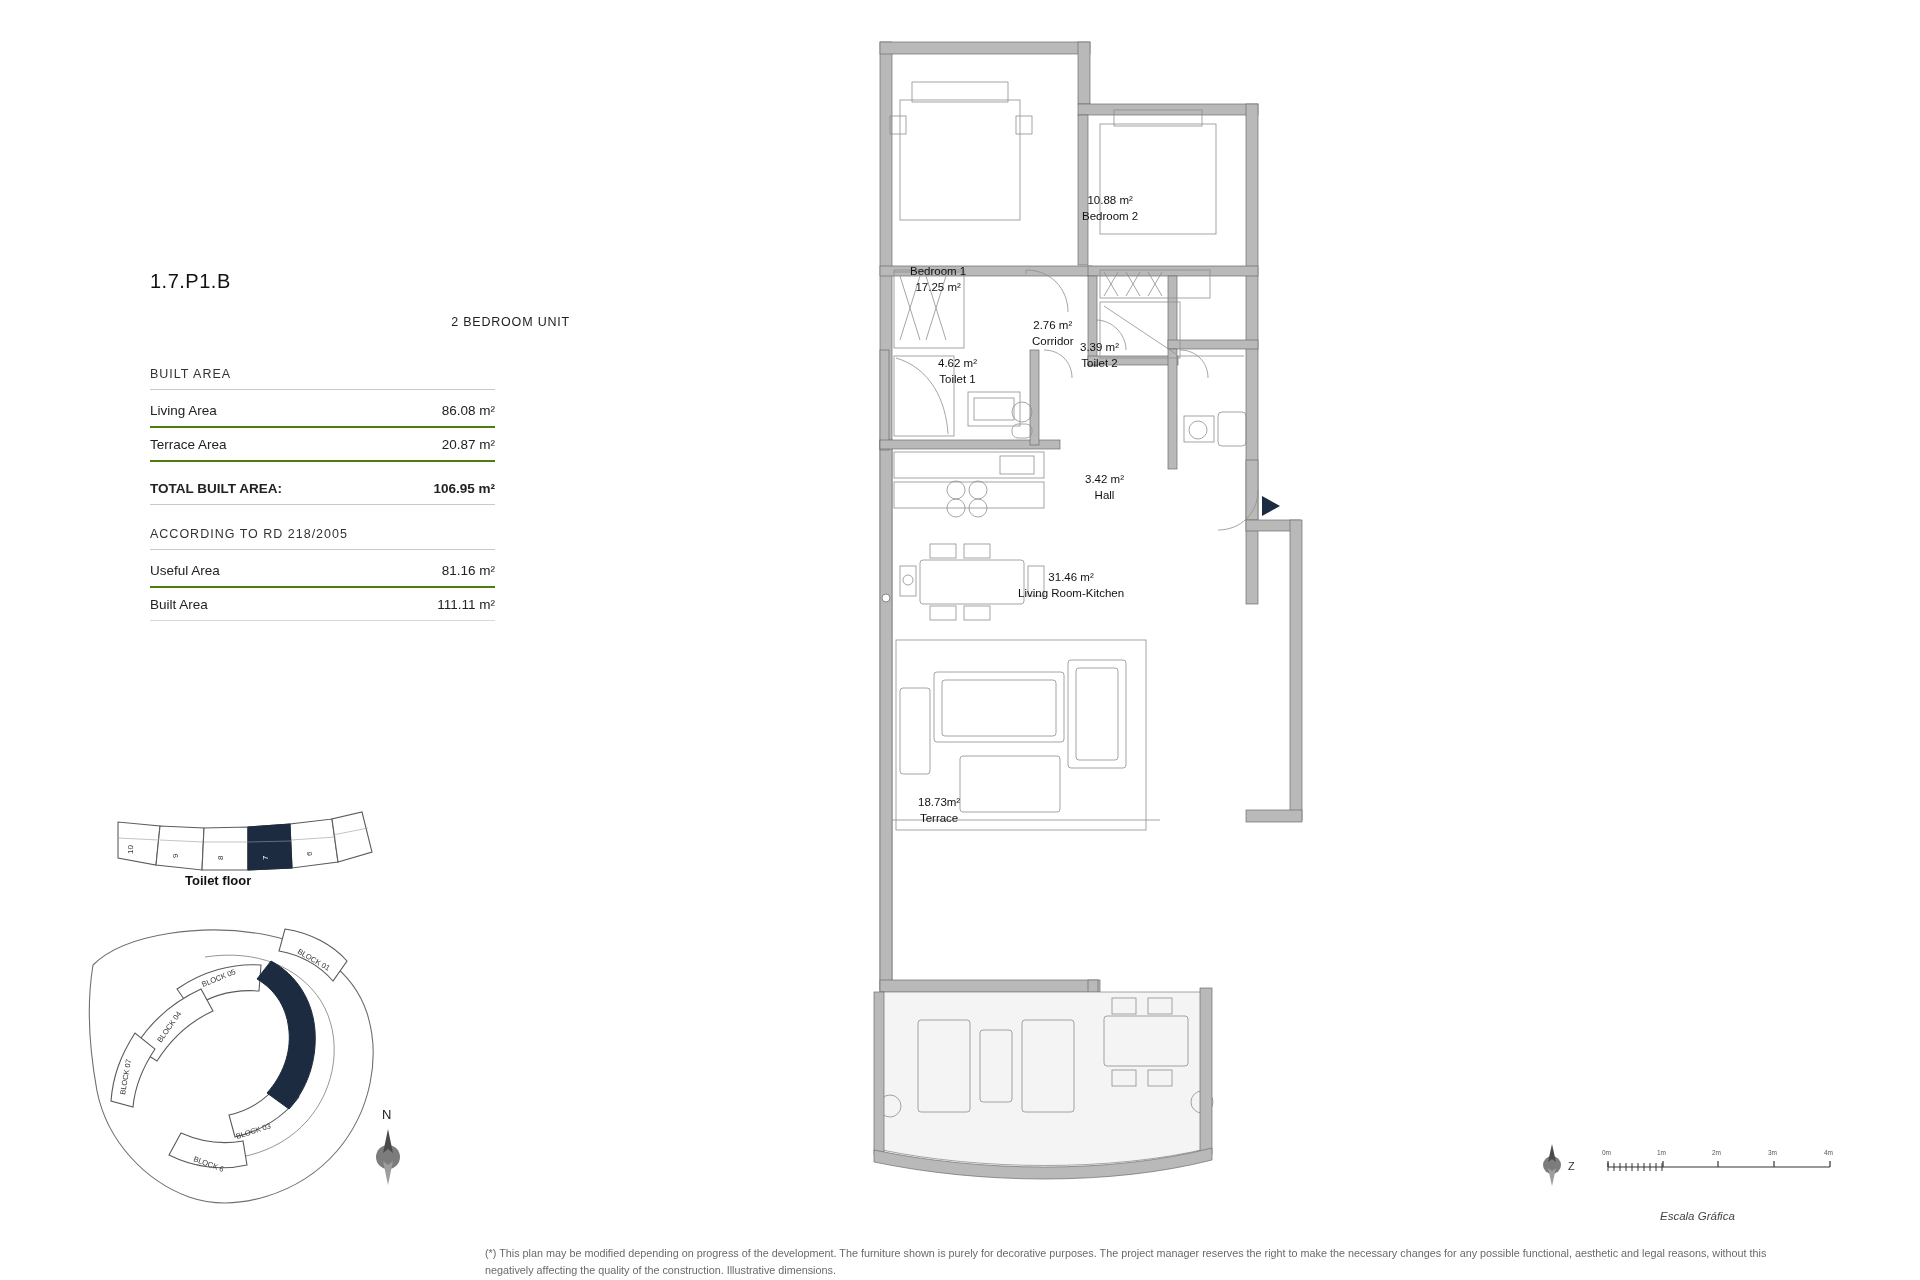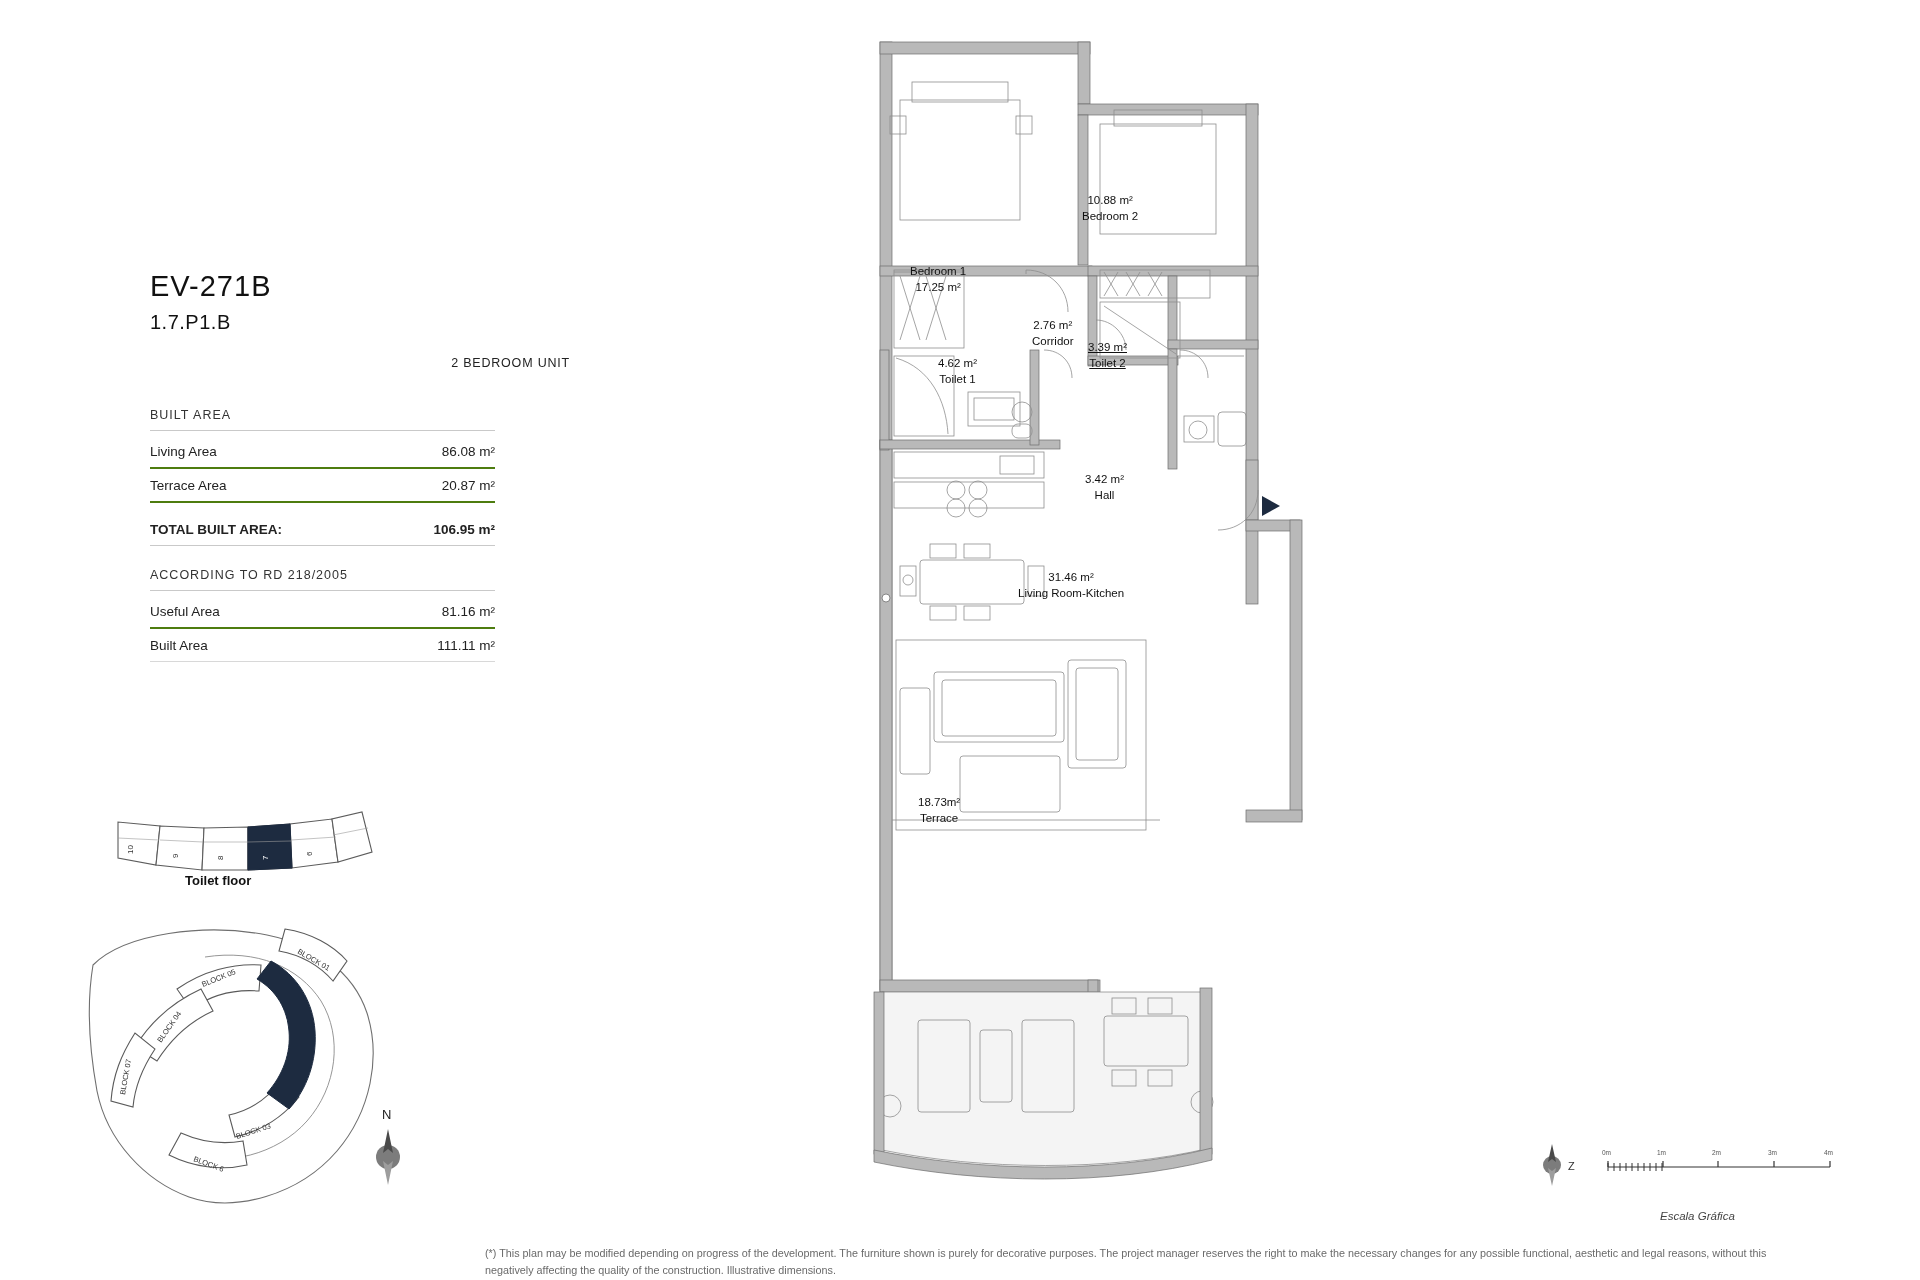--- a/index.html
+++ b/index.html
@@ -66,21 +66,20 @@
     position:absolute;left:485px;top:1245px;width:1330px;
     font-size:10.8px;line-height:1.55;color:#6a6a6a;
   }
 </style>
 </head>
 <body>
 
 <div class="page">
 
   <div class="info">
-    <div class="apt-code">EV-271B</div>
     <div class="apt-ref">1.7.P1.B</div>
     <div class="apt-sub">2 BEDROOM UNIT</div>
 
     <div class="sec-label">BUILT AREA</div>
 
     <div class="row">
       <span class="k">Living Area</span>
       <span class="v">86.08 m²</span>
     </div>
     <div class="row">
@@ -333,21 +332,21 @@
     <div class="lbl" style="left:222px;top:173px;">
       <span class="area">10.88 m²</span>
       <span class="name">Bedroom 2</span>
     </div>
 
     <div class="lbl" style="left:78px;top:336px;">
       <span class="area">4.62 m²</span>
       <span class="name">Toilet 1</span>
     </div>
 
-    <div class="lbl" style="left:228px;top:320px;text-decoration:underline;">
+    <div class="lbl" style="left:220px;top:320px;">
       <span class="area">3.39 m²</span>
       <span class="name">Toilet 2</span>
     </div>
 
     <div class="lbl" style="left:172px;top:298px;">
       <span class="area">2.76 m²</span>
       <span class="name">Corridor</span>
     </div>
 
     <div class="lbl" style="left:225px;top:452px;">

